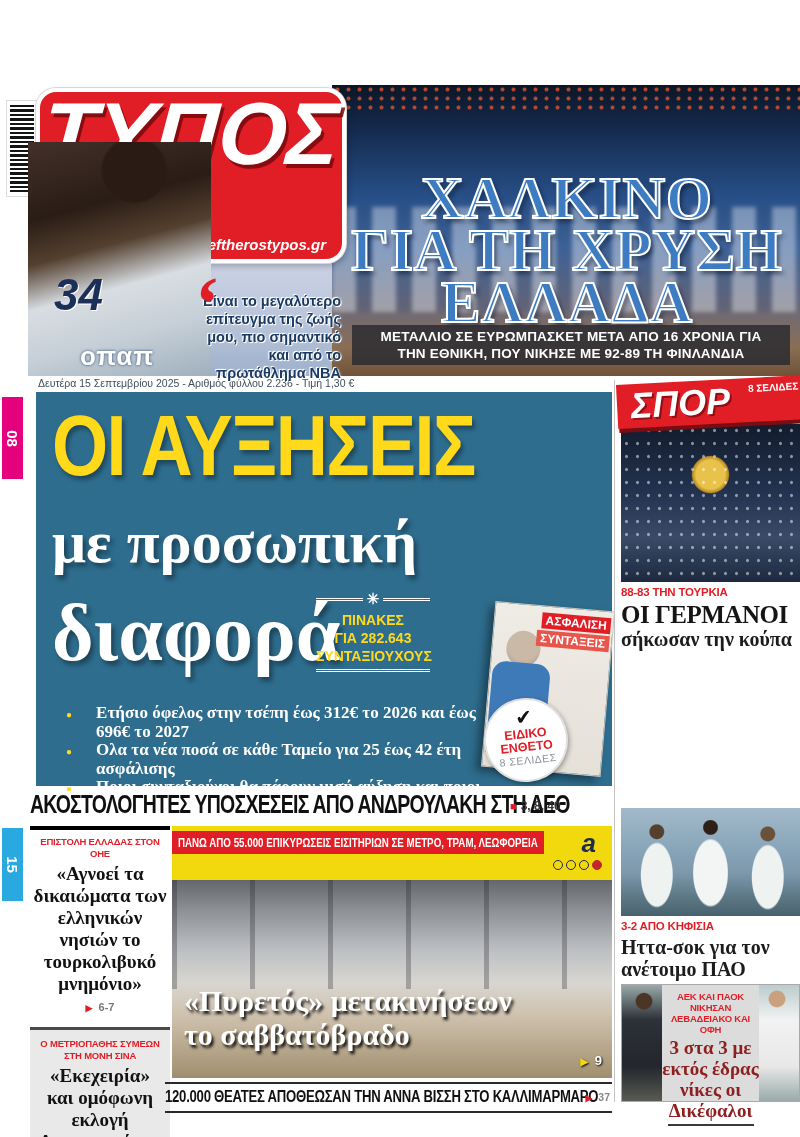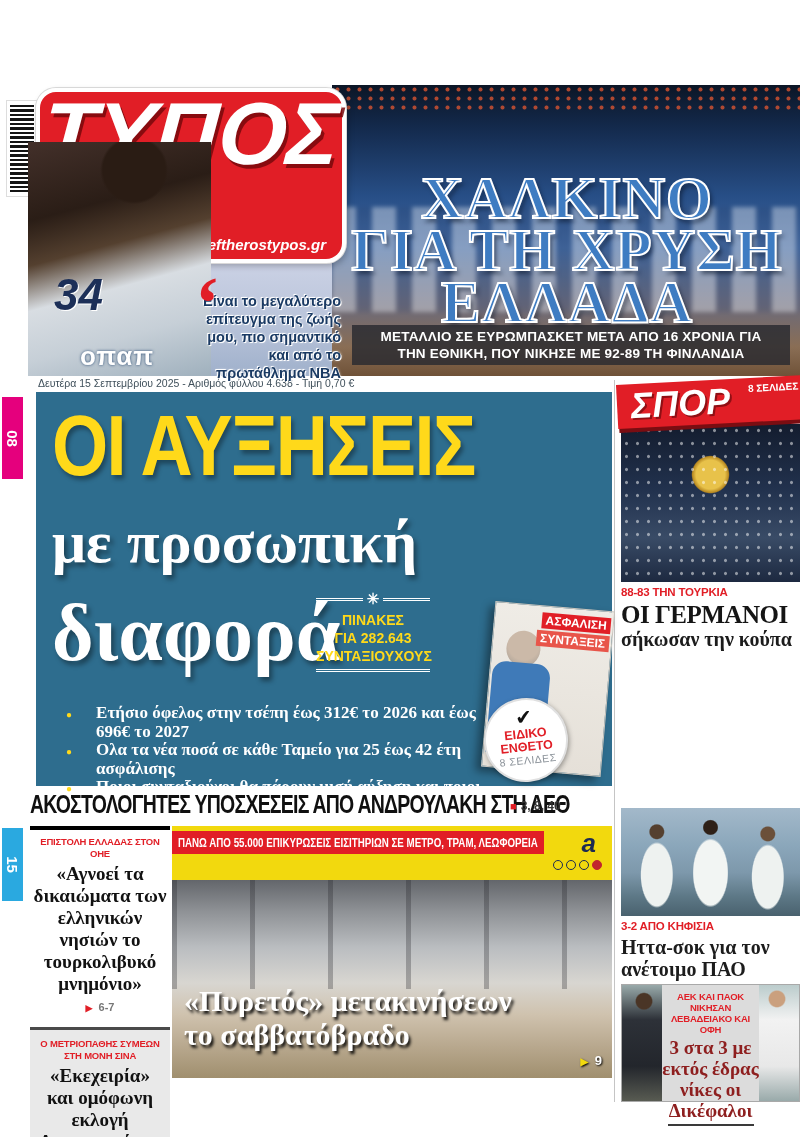--- a/index.html
+++ b/index.html
@@ -241,21 +241,21 @@
   <div class="player-photo">
     <span class="jersey-num">34</span>
     <span class="sponsor">οπαπ</span>
   </div>
 
   <div class="quote">
     <span class="quote-icon"></span>
     <p class="quote-text">Είναι το μεγαλύτερο επίτευγμα της ζωής μου, πιο σημαντικό και από το πρωτάθλημα NBA</p>
   </div>
 
-  <div class="dateline">Δευτέρα 15 Σεπτεμβρίου 2025 - Αριθμός φύλλου 4.638 - Τιμή 0,70 €</div>
+  <div class="dateline">Δευτέρα 15 Σεπτεμβρίου 2025 - Αριθμός φύλλου 2.236 - Τιμή 1,30 €</div>
 
   <div class="main-box">
     <div class="mb-l1">ΟΙ ΑΥΞΗΣΕΙΣ</div>
     <div class="mb-l2">με προσωπική</div>
     <div class="mb-l3">διαφορά</div>
 
     <div class="side-note">
       <div class="sn-top">
         <span class="star"></span>
       </div>
@@ -335,20 +335,27 @@
         <div>«Πυρετός» μετακινήσεων</div>
         <div>το σαββατόβραδο</div>
       </div>
       <div class="metro-page">
         <span class="arr-y"></span>
         <span>9</span>
       </div>
     </div>
   </div>
 
+  <div class="bottom-strip">
+    <span class="bs-text">120.000 ΘΕΑΤΕΣ ΑΠΟΘΕΩΣΑΝ ΤΗΝ ΑΝΝΑ ΒΙΣΣΗ ΣΤΟ ΚΑΛΛΙΜΑΡΜΑΡΟ</span>
+    <span class="bs-refs">
+      <span class="arr"></span>
+      <span>37</span>
+    </span>
+  </div>
 
   <div class="vsep"></div>
 
   <div class="sidebar">
     <div class="spor-banner">
       <span class="spor">ΣΠΟΡ</span>
       <span class="spor-pages">8 ΣΕΛΙΔΕΣ</span>
     </div>
     <div class="sb-photo trophy"></div>
 

